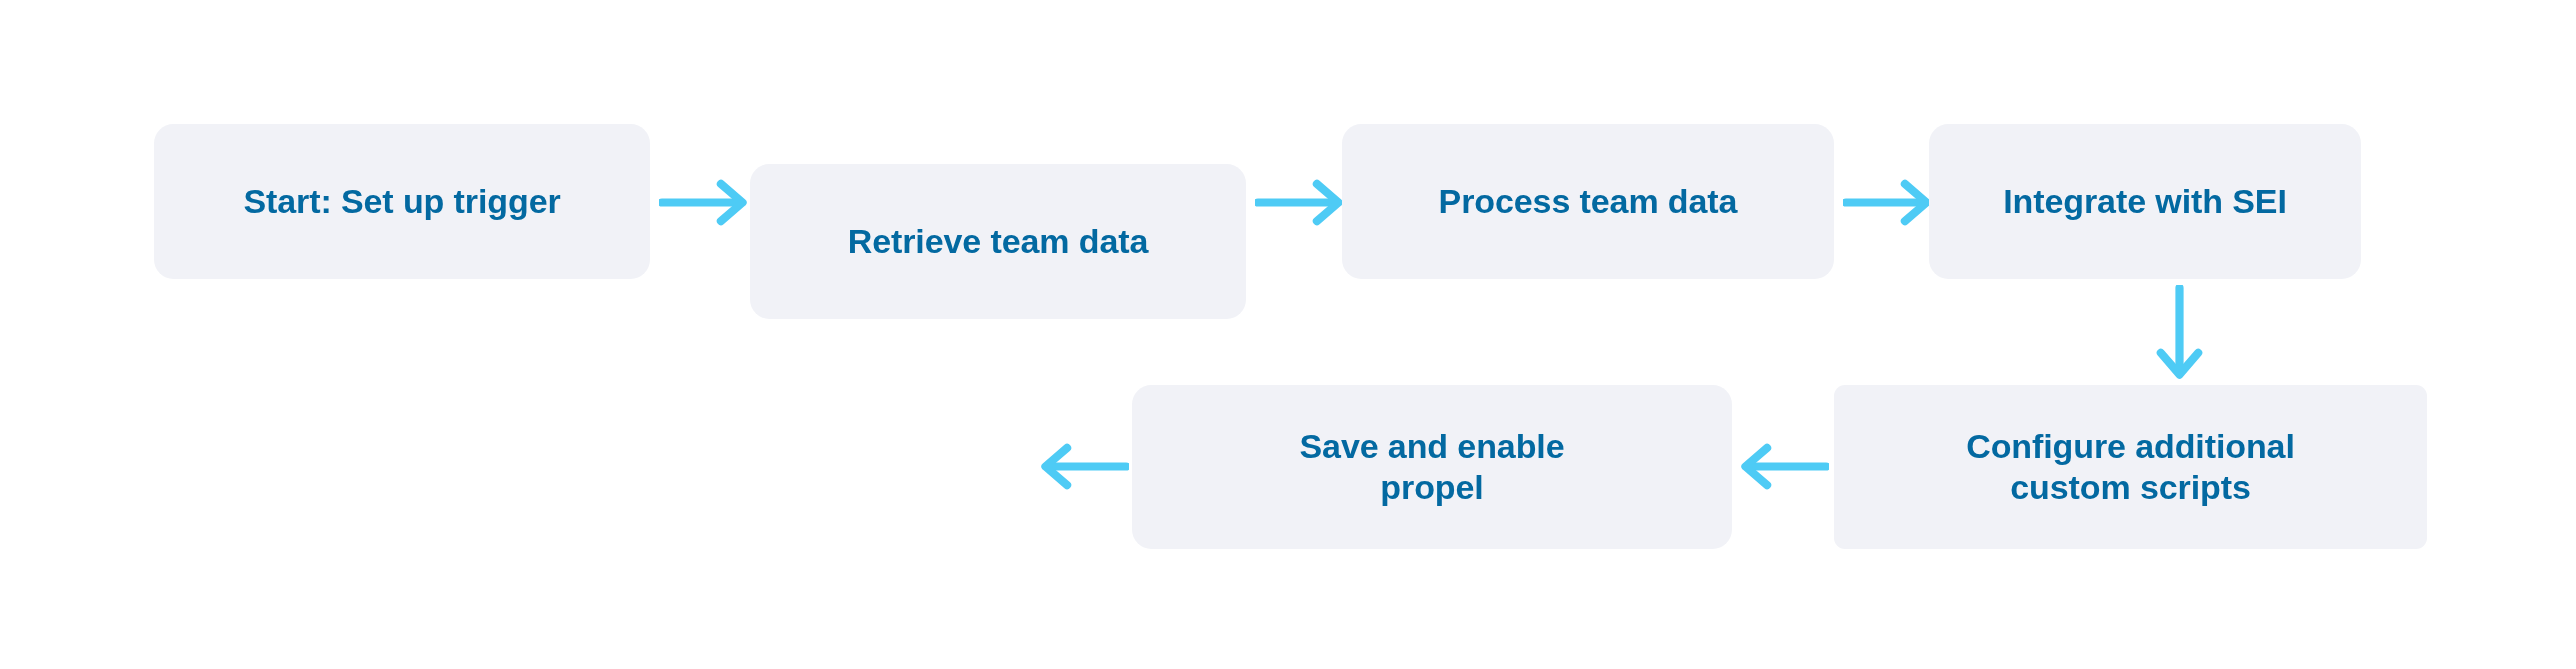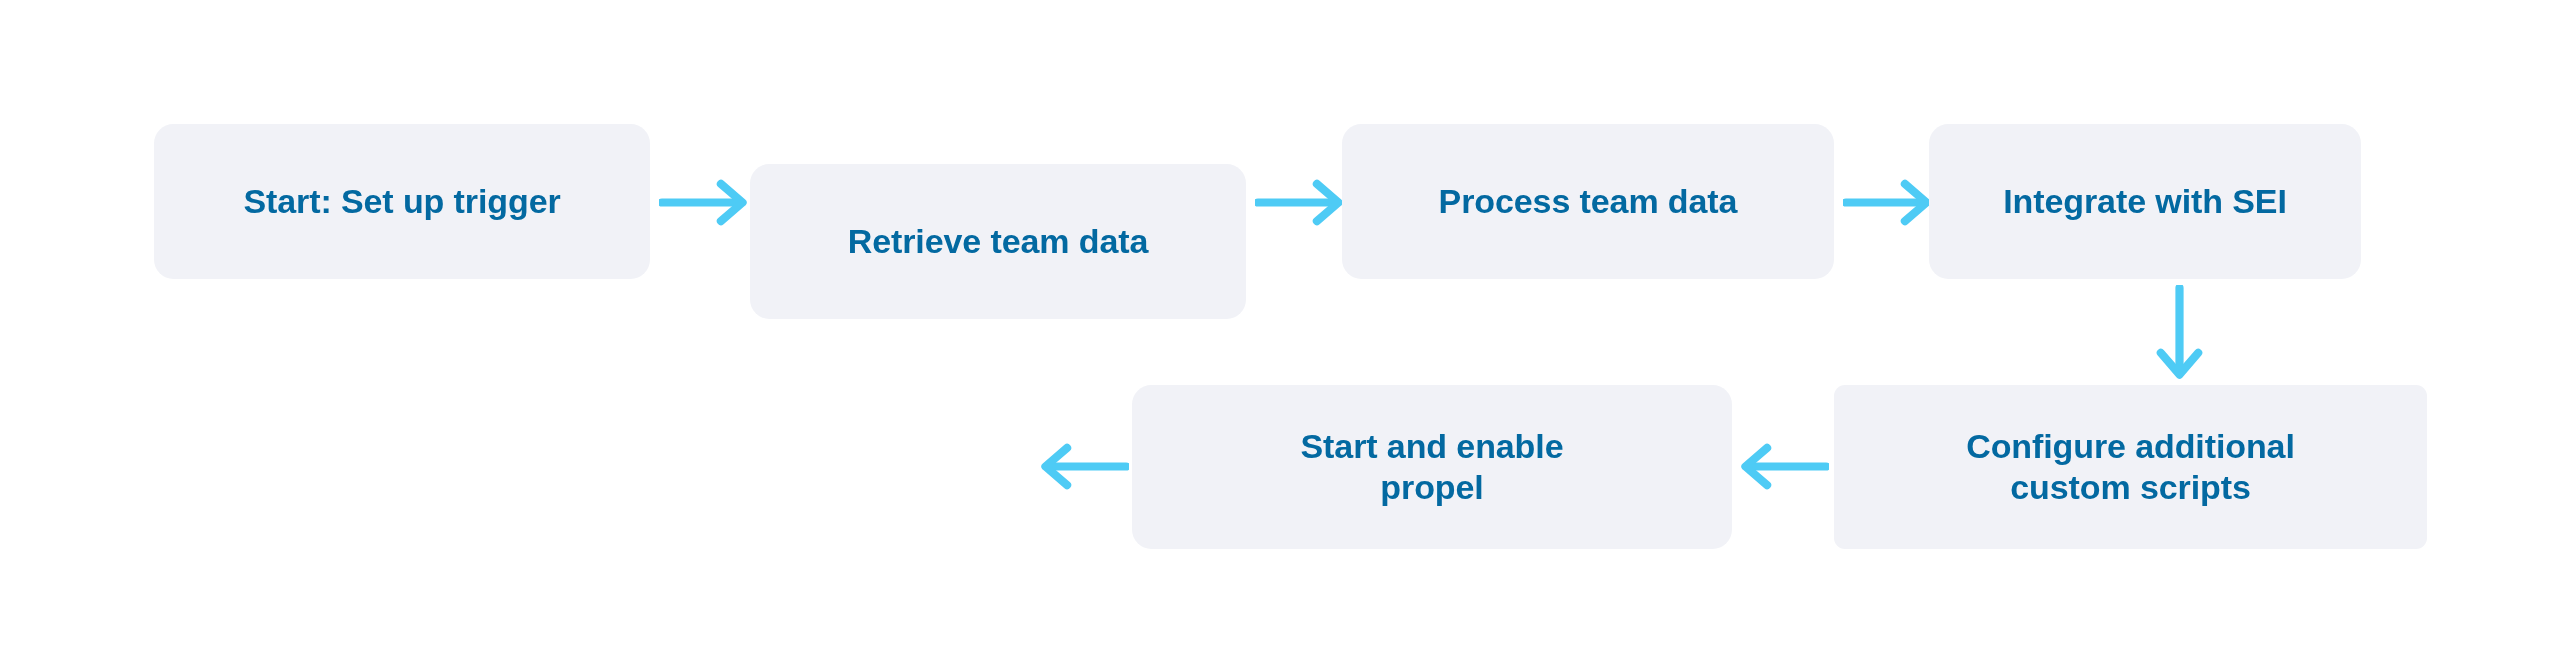--- a/index.html
+++ b/index.html
@@ -131,21 +131,21 @@
   </div>
 
   <div class="arrow" id="arrow-5">
     <svg width="91" height="51" viewBox="0 0 122 68" aria-hidden="true">
       <line x1="118" y1="34" x2="12" y2="34"></line>
       <polyline points="39,9 10,34 39,59"></polyline>
     </svg>
   </div>
 
   <div class="node" id="node-save">
-    <span class="label">Start and enable
+    <span class="label">Save and enable
 propel</span>
   </div>
 
   <div class="arrow" id="arrow-6">
     <svg width="91" height="51" viewBox="0 0 122 68" aria-hidden="true">
       <line x1="118" y1="34" x2="12" y2="34"></line>
       <polyline points="39,9 10,34 39,59"></polyline>
     </svg>
   </div>
 

